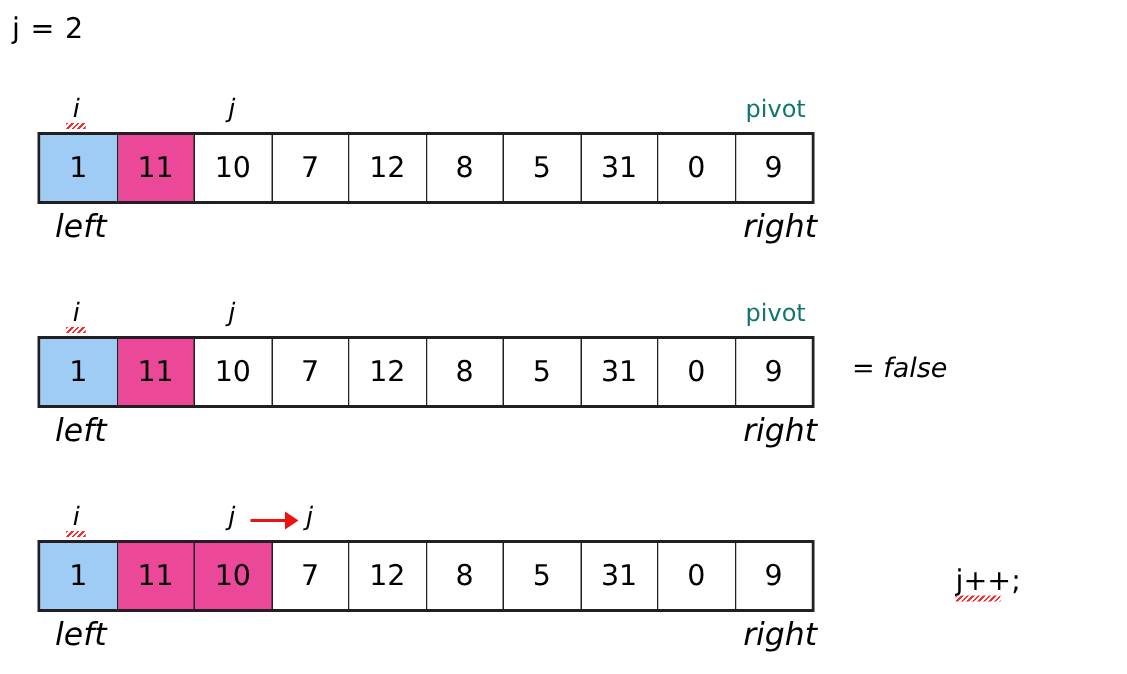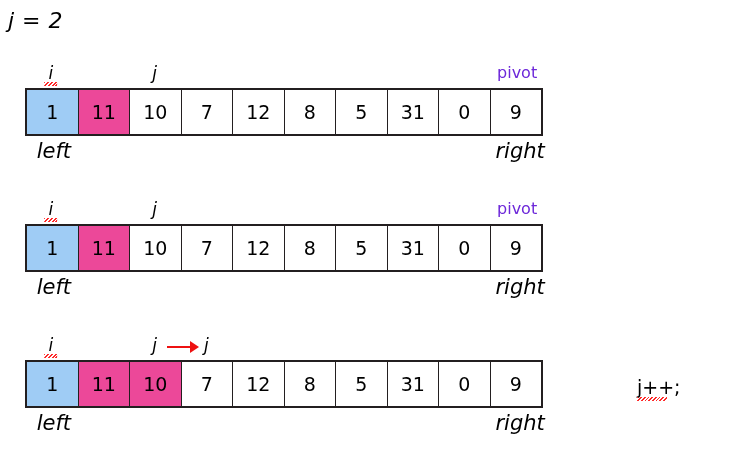--- a/index.html
+++ b/index.html
@@ -16,25 +16,24 @@
     overflow: hidden;
     font-family: "DejaVu Sans", sans-serif;
     color: #000000;
   }
 
   
   #step-title {
     position: absolute;
     left: 8px;
     top: 8px;
-    font-size: 22px;
+    font-size: 19px;
     font-family: "DejaVu Sans", sans-serif;
     letter-spacing: 0.5px;
     white-space: nowrap;
-    font-style: italic;
   }
 
   
   .row {
     position: absolute;
     left: 0;
     width: 751px;
   }
 
   .array-wrap {
@@ -75,21 +74,21 @@
     position: absolute;
     font-size: 17px;
     font-style: italic;
     font-family: "DejaVu Sans", sans-serif;
     white-space: nowrap;
     top: -25px;
     transform: translateX(-50%);
     color: #000000;
   }
   .ptr.red {
-    color: #6d28d9;
+    color: #0f766e;
     font-style: normal;
     font-size: 16px;
   }
   
   .squiggle {
     position: absolute;
     left: 50%;
     transform: translateX(-50%);
     bottom: -3px;
     width: 13px;
@@ -204,21 +203,21 @@
           <div class="cell ">31</div>
           <div class="cell ">0</div>
           <div class="cell ">9</div>
         </div>
         <div class="ptr" style="left: 25.9px;"><span>i</span><span class="squiggle"></span></div>
         <div class="ptr" style="left: 129.5px;"><span>j</span></div>
         <div class="ptr red" style="left: 492.1px;"><span>pivot</span></div>
         <div class="endlabel" style="left: 28.9px;">left</div>
         <div class="endlabel" style="left: 495.1px;">right</div>
       </div>
-      <div class="note" style="left: 568px; top: 8px;"></div>
+      <div class="note" style="left: 568px; top: 8px;"><span class="l2">= false</span></div>
     </div>
     <div class="row" style="top: 360px;">
       <div class="array-wrap">
         <div class="array">
           <div class="cell fill-blue">1</div>
           <div class="cell fill-pink">11</div>
           <div class="cell fill-pink">10</div>
           <div class="cell ">7</div>
           <div class="cell ">12</div>
           <div class="cell ">8</div>

